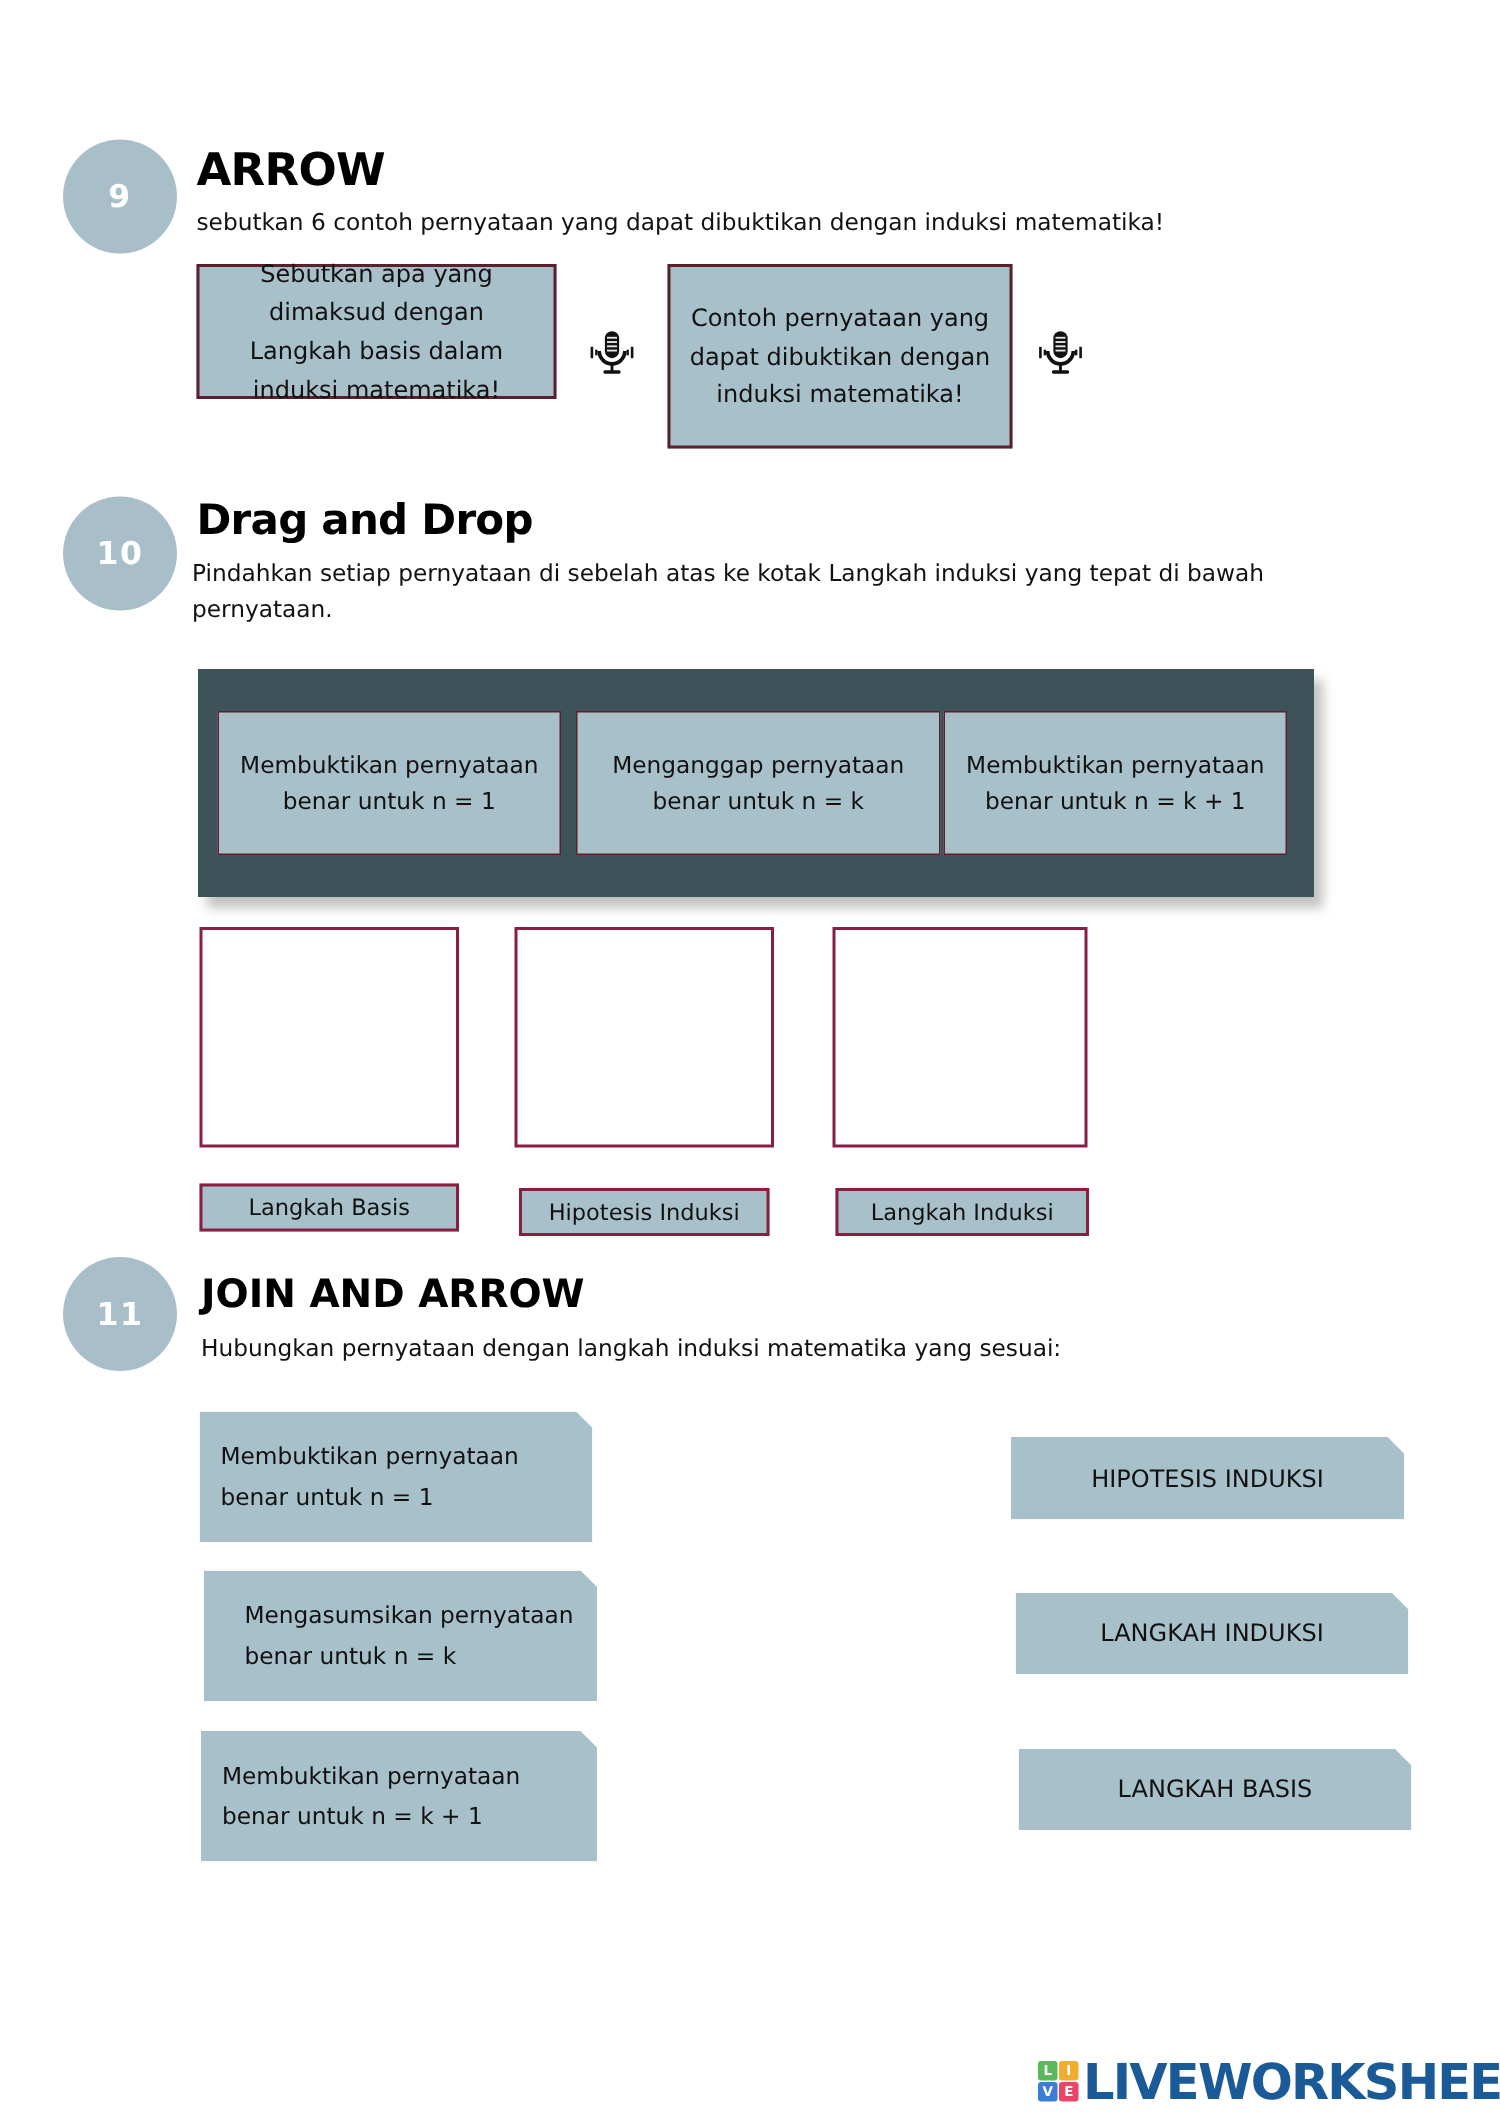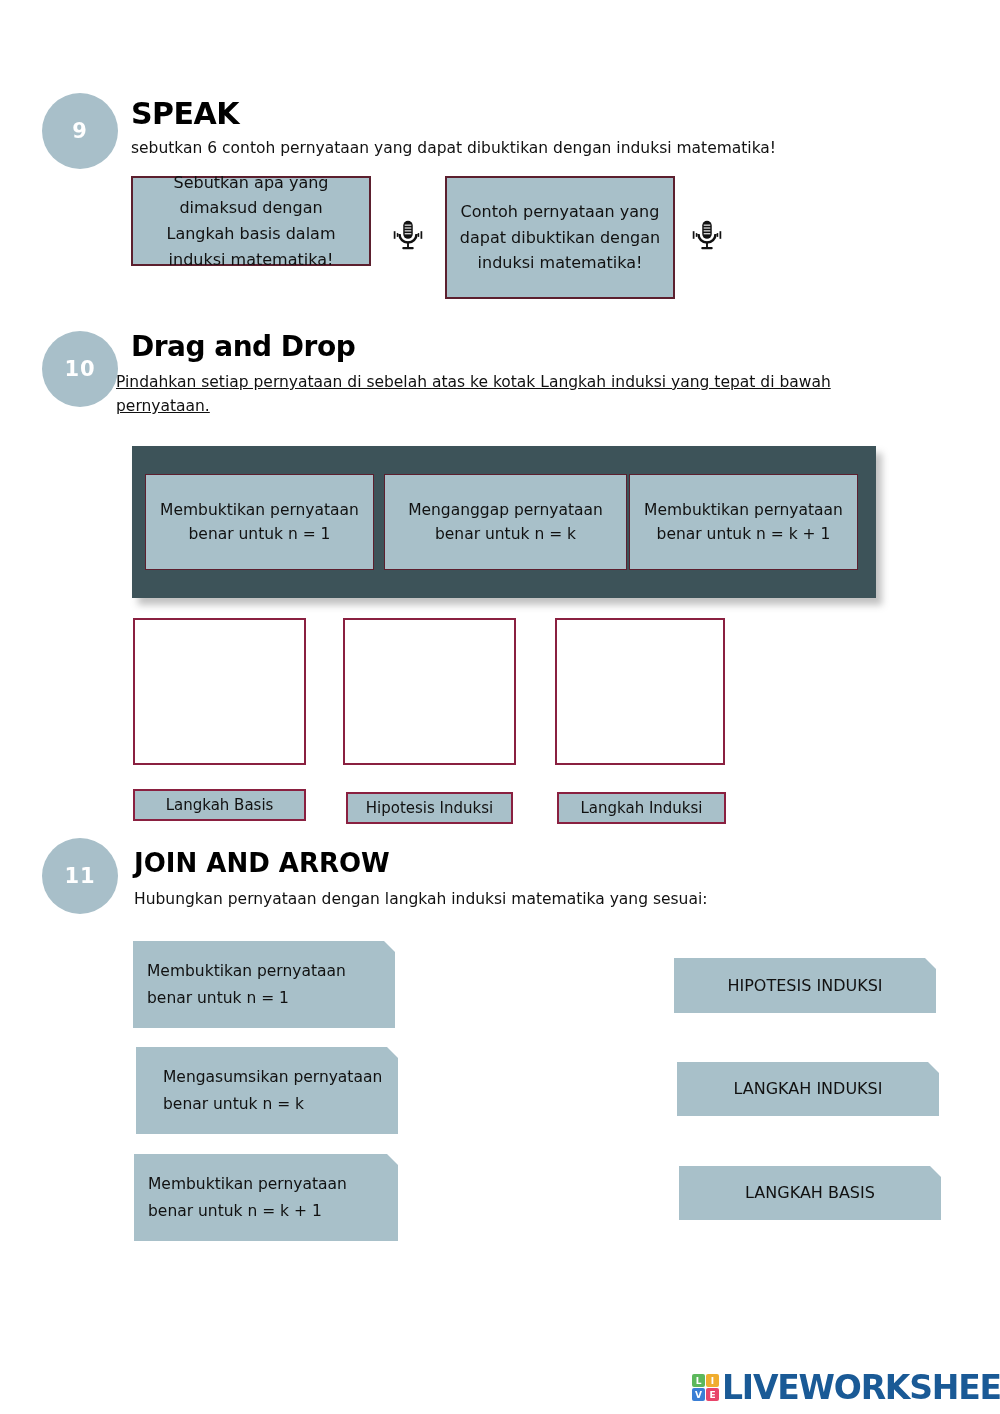--- a/index.html
+++ b/index.html
@@ -173,21 +173,21 @@
 </style>
 </head>
 <body>
 
 <div class="page">
 
   <div class="badge" style="left:42px; top:93px;">
     <span>9</span>
   </div>
 
-  <div class="sec-title" style="left:131px; top:96px; font-size:30px;">SPEAK</div>
+  <div class="sec-title" style="left:131px; top:96px; font-size:30px;">ARROW</div>
 
   <div class="sec-sub" style="left:131px; top:136px; width:800px;">sebutkan 6 contoh pernyataan yang dapat dibuktikan dengan induksi matematika!</div>
 
   <div class="speak-box" style="left:131px; top:176px; width:240px; height:90px;">
     <span>Sebutkan apa yang dimaksud dengan Langkah basis dalam induksi matematika!</span>
   </div>
 
   <div class="mic" style="left:389px; top:216px;">
     <svg viewBox="0 0 40 40" width="38" height="38" aria-hidden="true">
       <rect x="15" y="5" width="10" height="19" rx="5" fill="#111"></rect>
@@ -225,21 +225,21 @@
       <rect x="30.2" y="18" width="1.6" height="4" fill="#111"></rect>
     </svg>
   </div>
 
   <div class="badge" style="left:42px; top:331px;">
     <span>10</span>
   </div>
 
   <div class="sec-title" style="left:131px; top:330px; font-size:28px;">Drag and Drop</div>
 
-  <div class="sec-sub" style="left:116px; top:370px; width:745px;text-decoration:underline;">Pindahkan setiap pernyataan di sebelah atas ke kotak Langkah induksi yang tepat di bawah pernyataan.</div>
+  <div class="sec-sub" style="left:128px; top:370px; width:745px;">Pindahkan setiap pernyataan di sebelah atas ke kotak Langkah induksi yang tepat di bawah pernyataan.</div>
 
   <div class="drag-container" style="left:132px; top:446px; width:744px; height:152px;">
   </div>
 
   <div class="drag-item" style="left:145px; top:474px; width:229px; height:96px;">
     <span>Membuktikan pernyataan benar untuk n = 1</span>
   </div>
   <div class="drag-item" style="left:384px; top:474px; width:243px; height:96px;">
     <span>Menganggap pernyataan benar untuk n = k</span>
   </div>

